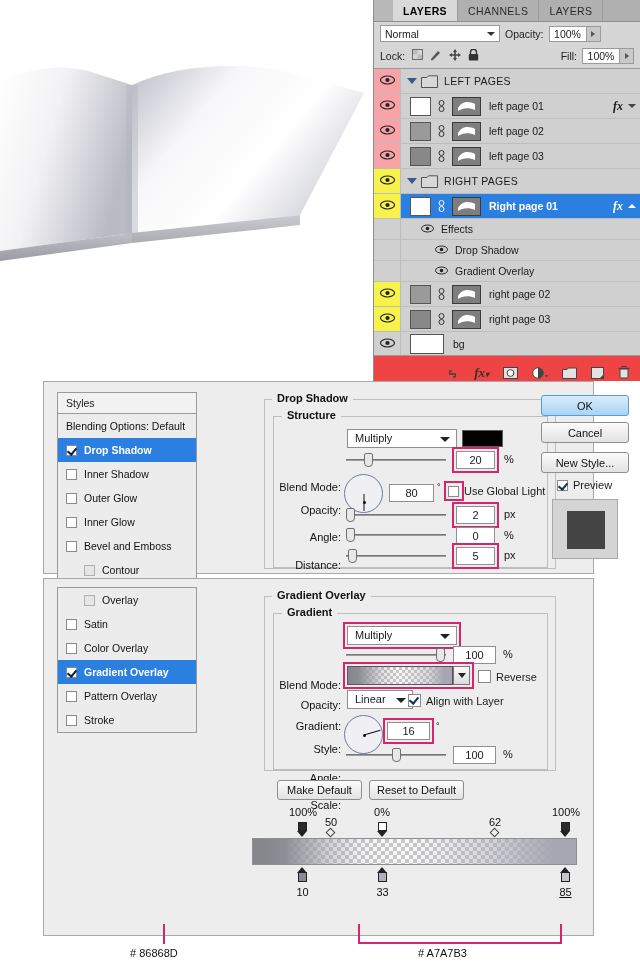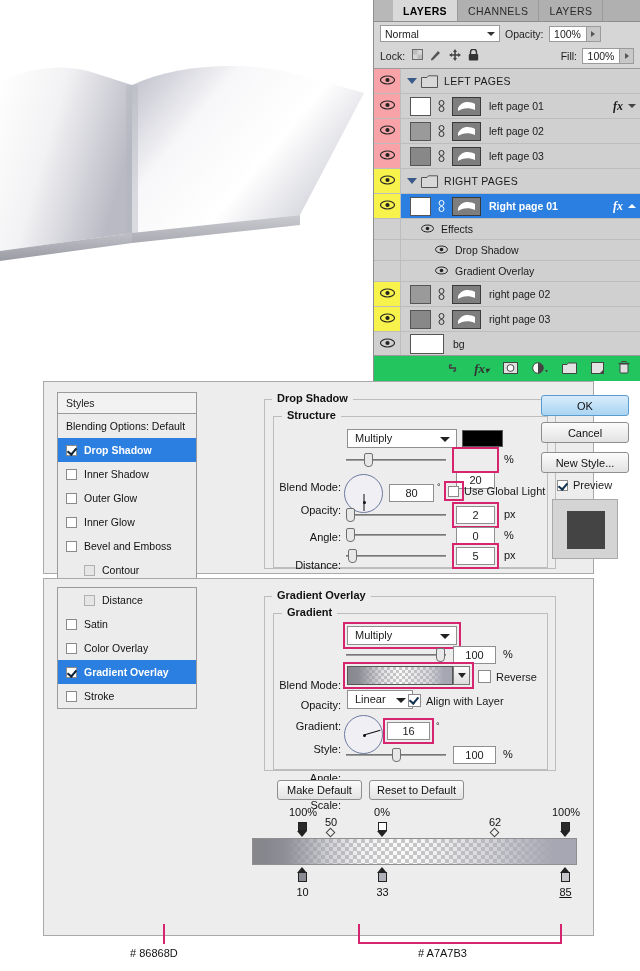--- a/index.html
+++ b/index.html
@@ -70,22 +70,22 @@
              font-style:italic; font-family:"Liberation Serif", serif; font-size:12px; font-weight:bold;}
   .layer-row.selected .fx-cell { color:#fff; }
   .arrow-cell { position:absolute; right:4px; top:50%; transform:translateY(-50%);
                 width:0;height:0;border-left:4px solid transparent;border-right:4px solid transparent; }
   .arrow-down { border-top:4px solid #444; }
   .arrow-up { border-bottom:4px solid #fff; }
   .effect-row { display:flex; align-items:center; height:21px; background:#d0d0d0;
                 border-bottom:1px solid #bdbdbd; }
   .effect-row .eye-cell { background:#d0d0d0; }
   .fx-label { font-size:10.5px; color:#1a1a1a; }
-  .lp-footer { position:absolute; left:0; right:0; bottom:0; height:26px; background:#22c55e;
-               border-top:1px solid #9a9a9a; display:flex; align-items:center;
+  .lp-footer { position:absolute; left:0; right:0; bottom:0; height:26px; background:#ef4444;
+               border-top:1px solid #9a9a9a; display:flex; align-items:flex-end;
                justify-content:flex-end; gap:14px; padding-right:10px; }
 
   
   #dlg-top { position:absolute; left:43px; top:381px; width:551px; height:193px;
              background:#ededed; border:1px solid #a9a9a9; }
   #dlg-bottom { position:absolute; left:43px; top:578px; width:551px; height:358px;
                 background:#ededed; border:1px solid #a9a9a9; }
 
   .styles-col { position:absolute; left:13px; top:10px; width:140px; }
   .styles-head { height:22px; background:#f2f2f2; border:1px solid #9a9a9a;
@@ -588,21 +588,21 @@
     <span class="txt">Multiply</span>
     <span class="cv"></span>
   </div>
   <div class="swatch-black" style="left:418px; top:48px;"></div>
 
   <div class="fld-label" style="left:222px; top:74px; width:75px;">Opacity:</div>
   <div class="slider" style="left:302px; top:71px; width:100px;">
     <div class="track"></div>
     <div class="knob" style="left:18px;"></div>
   </div>
-  <div class="txtbox ctr" style="left:412px; top:69px; width:39px;margin-top:20px;">20</div>
+  <div class="txtbox ctr" style="left:412px; top:69px; width:39px;">20</div>
   <div class="hl" style="left:408px; top:65px; width:47px; height:26px;"></div>
   <div class="unit" style="left:460px; top:71px;">%</div>
 
   <div class="fld-label" style="left:222px; top:101px; width:75px;">Angle:</div>
   <div class="dial" style="left:300px; top:92px;">
     <div class="needle" style="height:17px; transform:translateX(-50%) rotate(0deg);"></div>
     <div class="dot" style="left:17.5px; top:26px;"></div>
   </div>
   <div class="txtbox ctr" style="left:345px; top:102px; width:45px;">80</div>
   <div class="unit" style="left:393px; top:100px; font-size:9px;">°</div>
@@ -649,33 +649,37 @@
     <div class="preview-sq" style="left:14px; top:11px; width:38px; height:38px;"></div>
   </div>
 </div>
 
 <div id="dlg-bottom">
 
   <div class="styles-col" style="top:8px;">
     <div class="styles-list" style="border-top:1px solid #9a9a9a;">
       <div class="style-item indent">
         <span class="cb dim"></span>
-        <span>Distance</span>
+        <span>Overlay</span>
       </div>
       <div class="style-item">
         <span class="cb"></span>
         <span>Satin</span>
       </div>
       <div class="style-item">
         <span class="cb"></span>
         <span>Color Overlay</span>
       </div>
       <div class="style-item sel">
         <span class="cb on"></span>
         <span>Gradient Overlay</span>
+      </div>
+      <div class="style-item">
+        <span class="cb"></span>
+        <span>Pattern Overlay</span>
       </div>
       <div class="style-item">
         <span class="cb"></span>
         <span>Stroke</span>
       </div>
     </div>
   </div>
 
   <div class="group-box" style="left:220px; top:17px; width:292px; height:175px;"></div>
   <div class="group-title" style="left:228px; top:10px;">Gradient Overlay</div>

